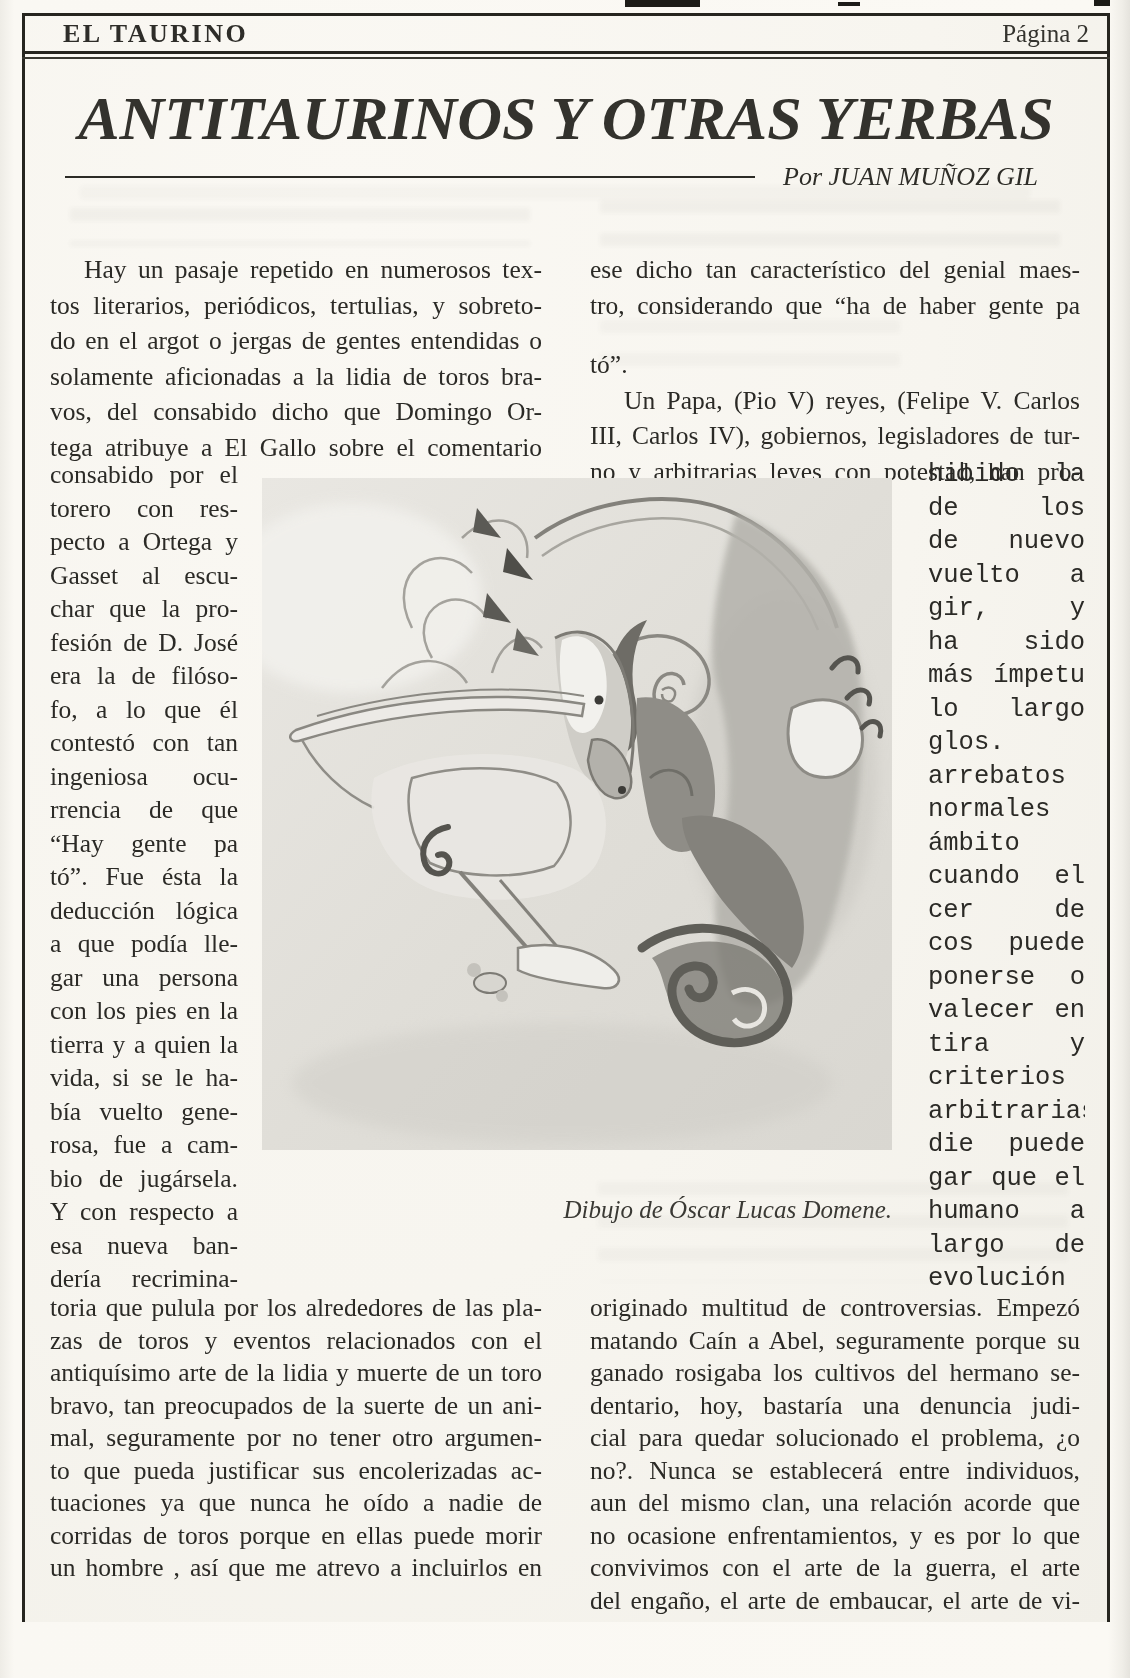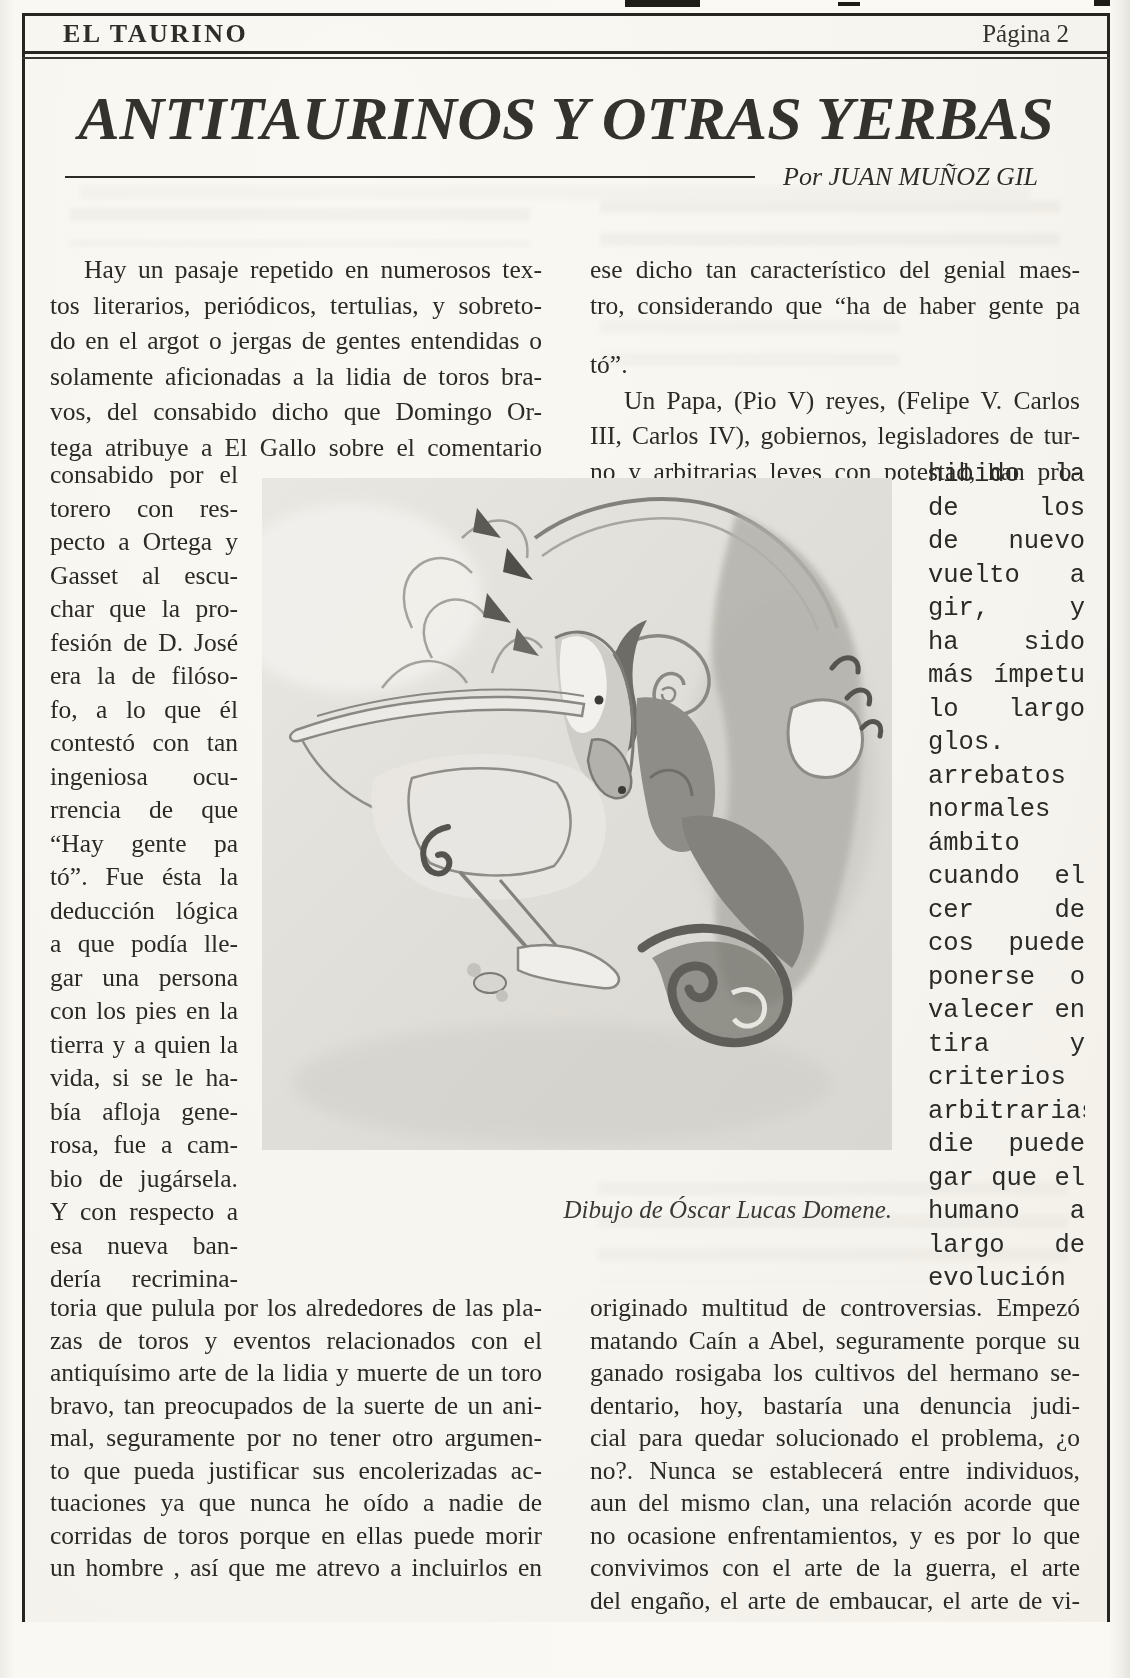--- a/index.html
+++ b/index.html
@@ -12,21 +12,21 @@
   .frame{
     position:absolute;left:22px;top:13px;width:1082px;height:1606px;
     border-top:3px solid var(--frame,#26251f);
     border-left:3px solid var(--frame,#26251f);
     border-right:3px solid var(--frame,#26251f);
     background:radial-gradient(ellipse at 30% 12%,#faf8f3 0%,#f7f5ef 55%,#f1efe8 100%);
   }
   .masthead{
     position:absolute;left:25px;top:16px;width:1082px;height:36px;
     display:flex;align-items:center;justify-content:space-between;
-    padding:0 38px 0 38px;box-sizing:border-box;
+    padding:0 18px 0 38px;box-sizing:border-box;
   }
   .masthead-title{font-weight:bold;font-size:26px;letter-spacing:2.5px;color:#2e2d29;}
   .page-number{font-size:25px;color:#34332e;margin-left:28px;}
   .rule-thick{position:absolute;left:22px;top:51px;width:1088px;height:3px;background:var(--frame,#26251f);}
   .rule-thin{position:absolute;left:22px;top:57px;width:1088px;height:2px;background:#37362f;}
   .headline{
     position:absolute;left:25px;top:72px;width:1082px;height:92px;
     text-align:center;font-size:62px;line-height:92px;font-weight:bold;font-style:italic;
     color:#33322d;letter-spacing:0px;white-space:nowrap;
   }
@@ -111,21 +111,21 @@
       <div class="line">ingeniosa ocu-</div>
       <div class="line">rrencia de que</div>
       <div class="line">“Hay gente pa</div>
       <div class="line">tó”. Fue ésta la</div>
       <div class="line">deducción lógica</div>
       <div class="line">a que podía lle-</div>
       <div class="line">gar una persona</div>
       <div class="line">con los pies en la</div>
       <div class="line">tierra y a quien la</div>
       <div class="line">vida, si se le ha-</div>
-      <div class="line">bía afloja gene-</div>
+      <div class="line">bía vuelto gene-</div>
       <div class="line">rosa, fue a cam-</div>
       <div class="line">bio de jugársela.</div>
       <div class="line">Y con respecto a</div>
       <div class="line">esa nueva ban-</div>
       <div class="line">dería recrimina-</div>
     </div>
   <div class="sec lh-c" style="left:50px;top:1292px;width:492px;">
       <div class="line">toria que pulula por los alrededores de las pla-</div>
       <div class="line">zas de toros y eventos relacionados con el</div>
       <div class="line">antiquísimo arte de la lidia y muerte de un toro</div>

